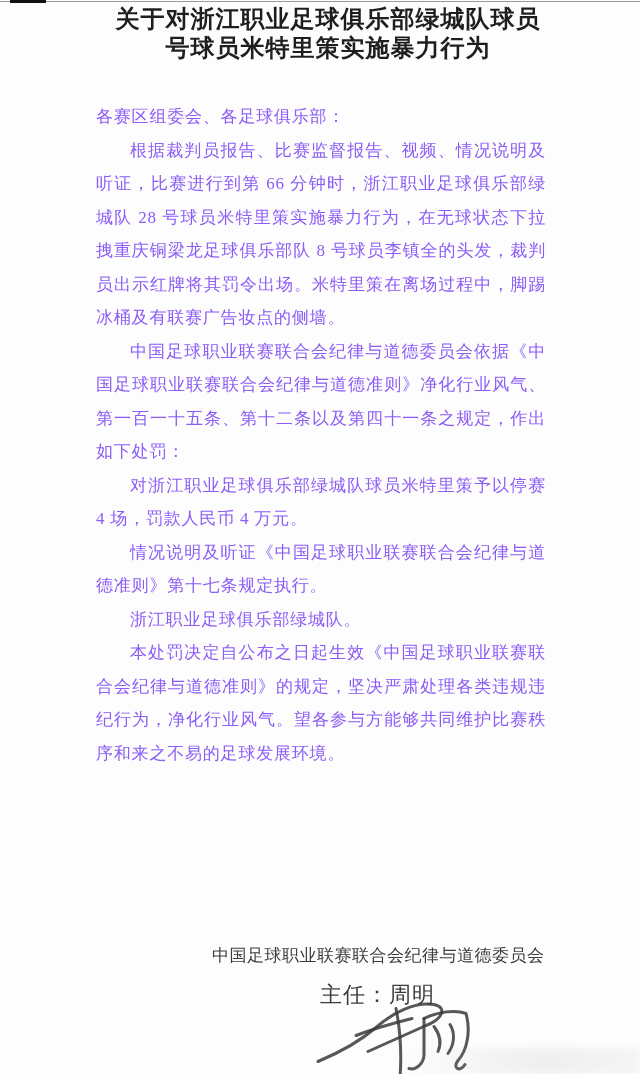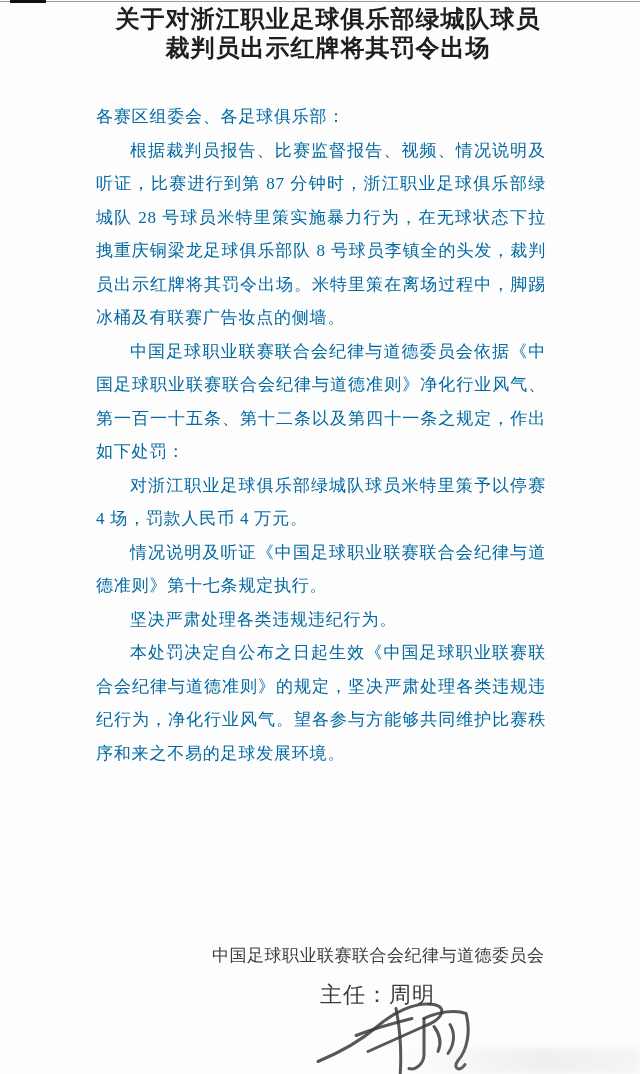--- a/index.html
+++ b/index.html
@@ -43,21 +43,21 @@
   .title .title-line { display: block; }
   .body {
     position: absolute;
     left: 96px;
     top: 100px;
     width: 450px;
     font-size: 17px;
     line-height: 33.5px;
     letter-spacing: 0.8px;
     text-align: justify;
-    color: #0369a1;
+    color: #8b5cf6;
   }
   .body p { margin: 0; }
   .salutation { text-indent: 0; }
   .para { text-indent: 2em; }
   .footer-org {
     position: absolute;
     left: 188px;
     top: 944px;
     font-size: 17px;
     letter-spacing: 0.5px;
@@ -100,30 +100,30 @@
 </head>
 <body>
 
 <div class="page">
 
   <div class="top-hairline"></div>
   <div class="top-bar"></div>
 
   <h1 class="title">
     <span class="title-line">关于对浙江职业足球俱乐部绿城队球员</span>
-    <span class="title-line">裁判员出示红牌将其罚令出场</span>
+    <span class="title-line">号球员米特里策实施暴力行为</span>
   </h1>
 
   <div class="body">
     <p class="salutation">各赛区组委会、各足球俱乐部：</p>
-    <p class="para">根据裁判员报告、比赛监督报告、视频、情况说明及听证，比赛进行到第 87 分钟时，浙江职业足球俱乐部绿城队 28 号球员米特里策实施暴力行为，在无球状态下拉拽重庆铜梁龙足球俱乐部队 8 号球员李镇全的头发，裁判员出示红牌将其罚令出场。米特里策在离场过程中，脚踢冰桶及有联赛广告妆点的侧墙。</p>
+    <p class="para">根据裁判员报告、比赛监督报告、视频、情况说明及听证，比赛进行到第 66 分钟时，浙江职业足球俱乐部绿城队 28 号球员米特里策实施暴力行为，在无球状态下拉拽重庆铜梁龙足球俱乐部队 8 号球员李镇全的头发，裁判员出示红牌将其罚令出场。米特里策在离场过程中，脚踢冰桶及有联赛广告妆点的侧墙。</p>
     <p class="para">中国足球职业联赛联合会纪律与道德委员会依据《中国足球职业联赛联合会纪律与道德准则》净化行业风气、第一百一十五条、第十二条以及第四十一条之规定，作出如下处罚：</p>
     <p class="para">对浙江职业足球俱乐部绿城队球员米特里策予以停赛 4 场，罚款人民币 4 万元。</p>
     <p class="para">情况说明及听证《中国足球职业联赛联合会纪律与道德准则》第十七条规定执行。</p>
-    <p class="para">坚决严肃处理各类违规违纪行为。</p>
+    <p class="para">浙江职业足球俱乐部绿城队。</p>
     <p class="para">本处罚决定自公布之日起生效《中国足球职业联赛联合会纪律与道德准则》的规定，坚决严肃处理各类违规违纪行为，净化行业风气。望各参与方能够共同维护比赛秩序和来之不易的足球发展环境。</p>
   </div>
 
   <div class="footer-org">中国足球职业联赛联合会纪律与道德委员会</div>
   <div class="footer-director">主任：周明</div>
 
   <svg class="signature" viewBox="0 0 200 79" xmlns="http://www.w3.org/2000/svg" aria-hidden="true">
 
     <path d="M6,63 C30,53 50,41 64,29 C80,15 102,3 122,6 C136,9 130,21 114,27 C96,35 74,45 56,53"></path>
     <path d="M44,37 C62,30 84,24 100,20"></path>

